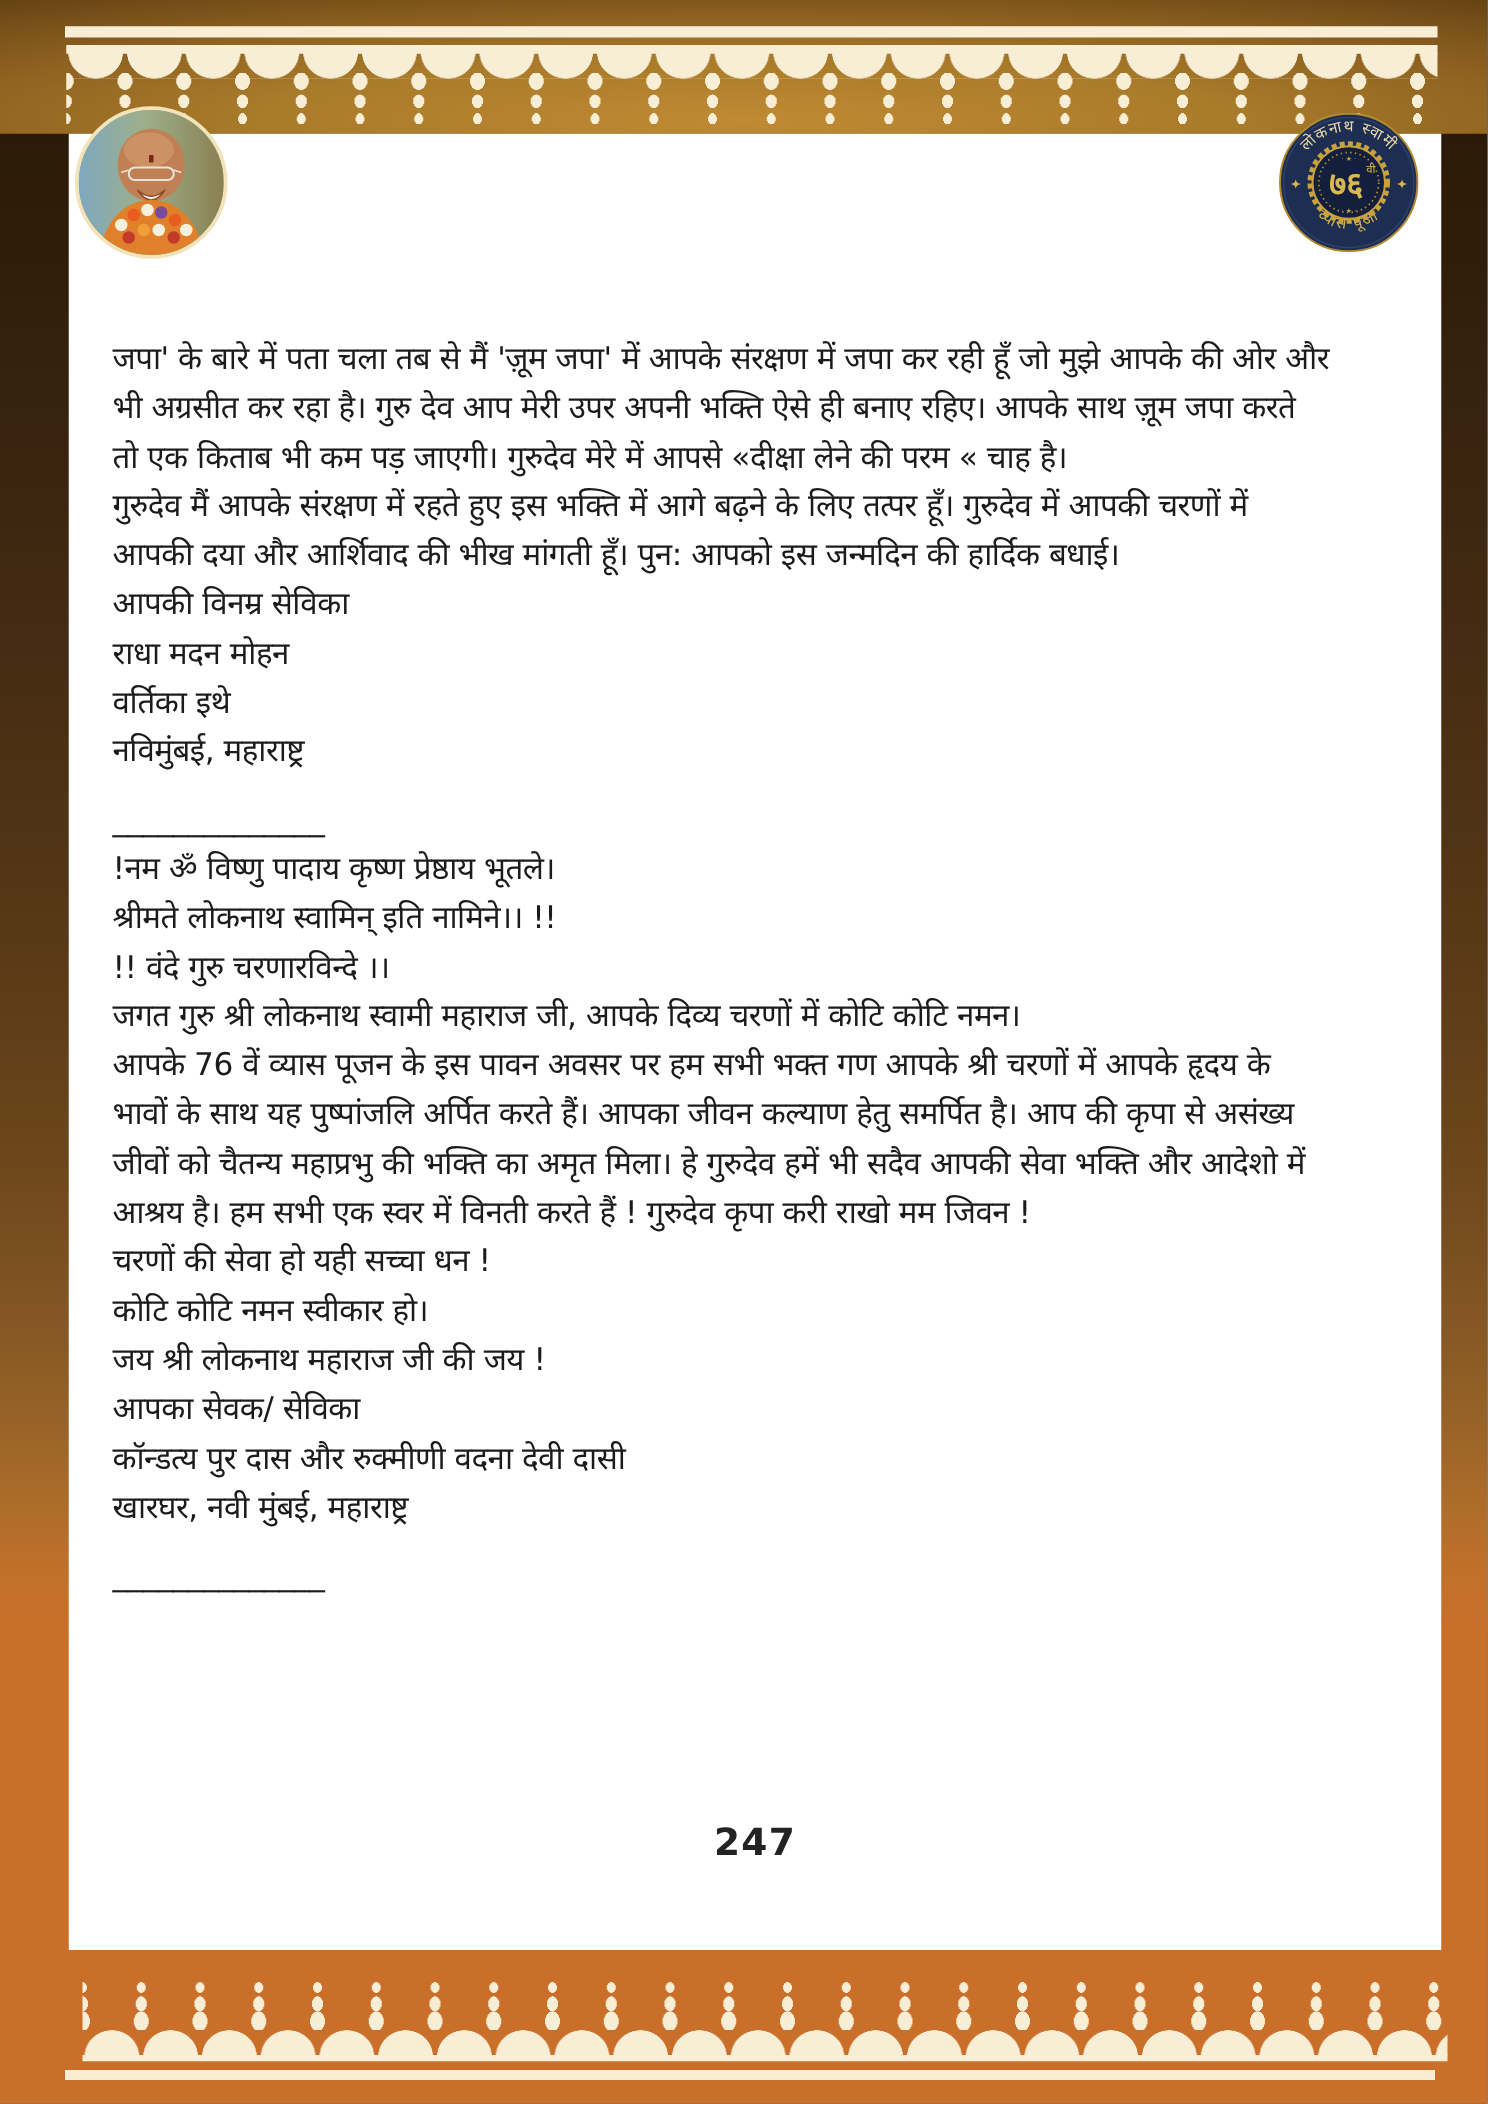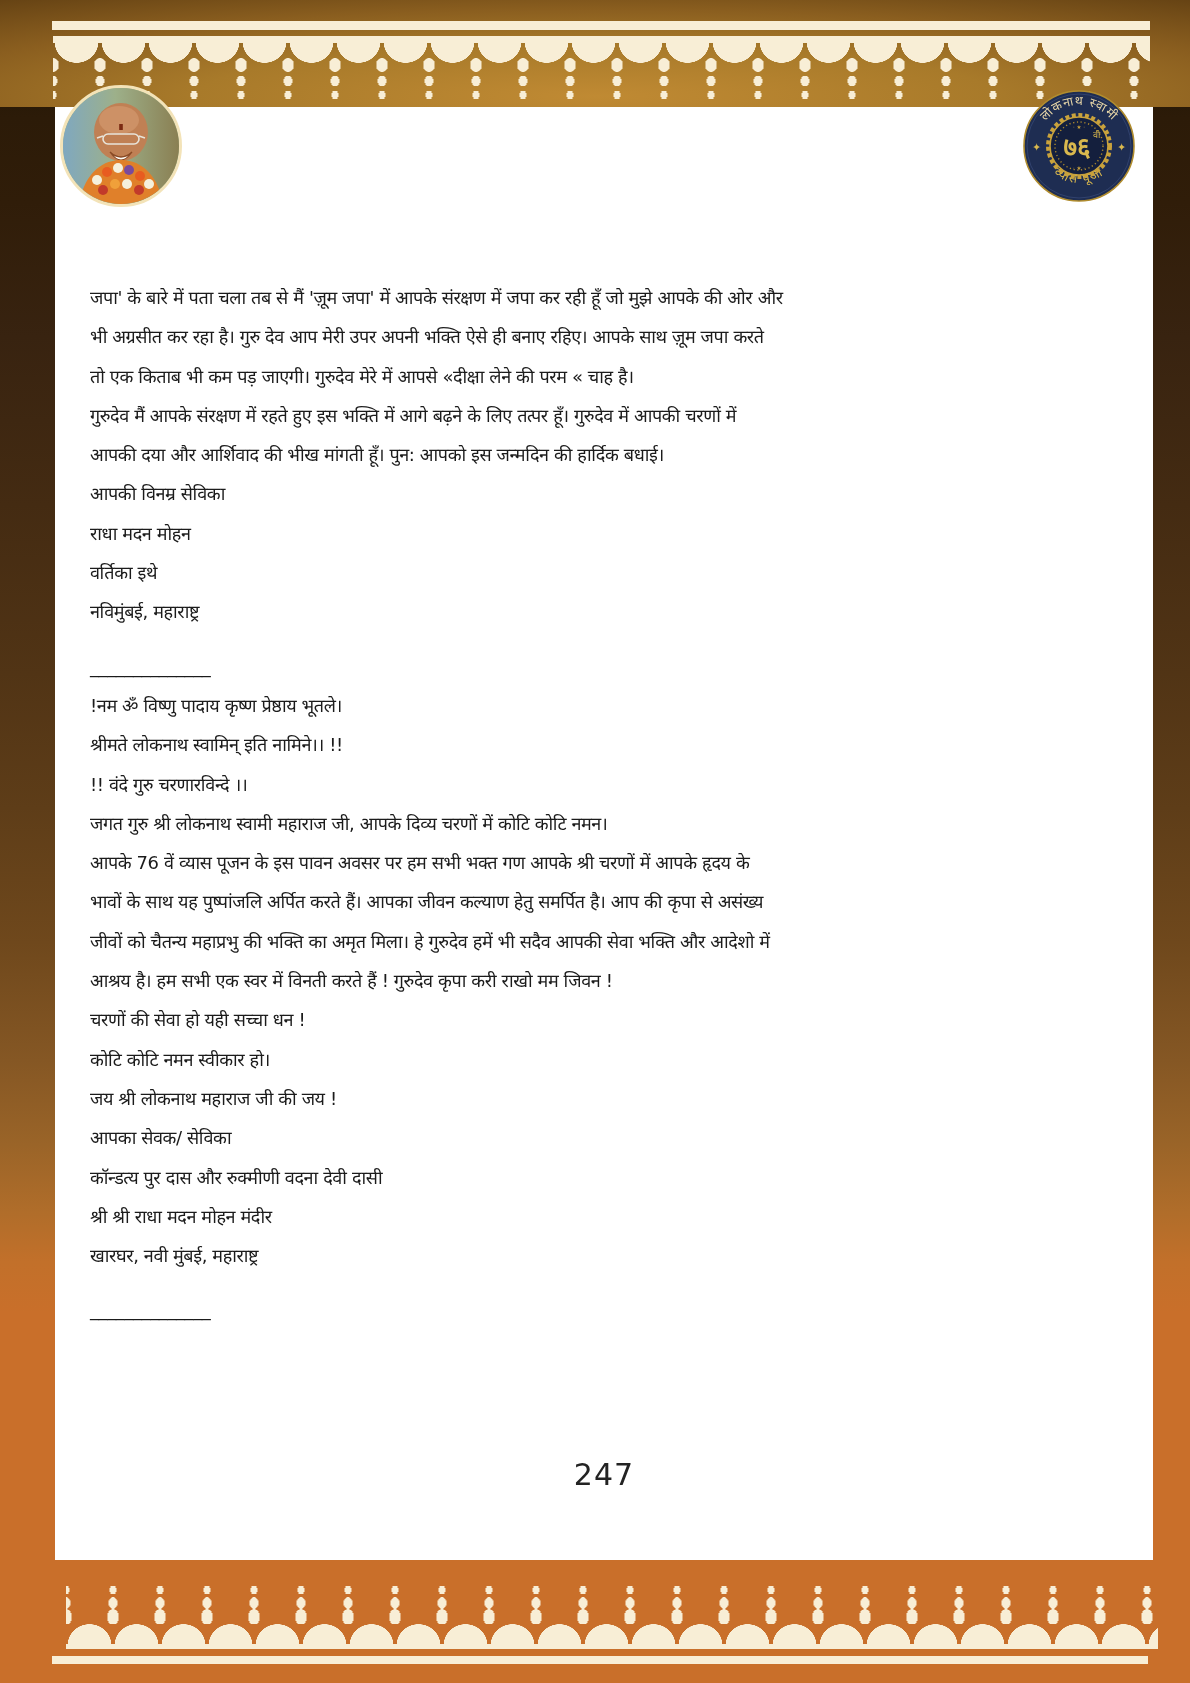--- a/index.html
+++ b/index.html
@@ -40,27 +40,27 @@
     position:absolute;left:60px;top:85px;width:122px;height:122px;border-radius:50%;
     border:3px solid #f3e3b8;box-sizing:border-box;overflow:hidden;z-index:6;background:#9db08a;
   }
   .photo svg{display:block;width:100%;height:100%;}
   
   .badge{position:absolute;left:1023px;top:90px;width:112px;height:112px;z-index:6;}
   .badge svg{display:block;width:100%;height:100%;}
   
   .body-text{
     position:absolute;left:90px;top:267px;width:1022px;
-    font-size:18px;line-height:39.3px;color:#1b1b1b;letter-spacing:-0.4px;margin-top:11px;
+    font-size:25px;line-height:39.3px;color:#1b1b1b;letter-spacing:-0.4px;
   }
   .line{height:39.3px;overflow:visible;white-space:nowrap;}
   .spacer{height:15px;}
   .page-num{
     position:absolute;top:1458px;left:55px;width:1098px;text-align:center;
-    font-size:30px;line-height:34px;font-weight:normal;color:#232323;letter-spacing:1px;
+    font-size:30px;line-height:34px;font-weight:bold;color:#232323;letter-spacing:1px;
   }
   
   .bottom-band{position:absolute;left:0;right:0;top:1560px;height:123px;background:#c96f2a;}
   .bottom-dots{
     position:absolute;top:24px;left:66px;width:1092px;height:40px;
     background-image:
       radial-gradient(ellipse 3.5px 4.5px at 23.5px 6px,  #f8eed6 97%, rgba(248,238,214,0) 100%),
       radial-gradient(ellipse 4.5px 6px   at 23.5px 19px, #f8eed6 97%, rgba(248,238,214,0) 100%),
       radial-gradient(ellipse 6px 8px     at 23.5px 33px, #f8eed6 97%, rgba(248,238,214,0) 100%);
     background-size:47px 40px;background-repeat:repeat-x;background-position:23.5px 0;
@@ -164,21 +164,20 @@
     <div class="line">जगत गुरु श्री लोकनाथ स्वामी महाराज जी, आपके दिव्य चरणों में कोटि  कोटि नमन।</div>
     <div class="line">आपके 76 वें व्यास पूजन के इस पावन अवसर पर हम सभी भक्त गण आपके श्री चरणों में आपके हृदय के</div>
     <div class="line">भावों के साथ यह पुष्पांजलि अर्पित करते हैं। आपका जीवन कल्याण हेतु समर्पित है। आप की कृपा से असंख्य</div>
     <div class="line">जीवों को चैतन्य महाप्रभु की भक्ति का अमृत मिला। हे गुरुदेव हमें भी सदैव आपकी सेवा भक्ति और आदेशो में</div>
     <div class="line">आश्रय है। हम सभी एक स्वर में विनती करते हैं ! गुरुदेव कृपा करी राखो मम जिवन !</div>
     <div class="line">चरणों की सेवा हो यही सच्चा धन !</div>
     <div class="line">कोटि कोटि नमन स्वीकार हो।</div>
     <div class="line">जय श्री लोकनाथ महाराज जी की जय !</div>
     <div class="line">आपका सेवक/ सेविका</div>
     <div class="line">कॉन्डत्य पुर दास और रुक्मीणी वदना देवी दासी</div>
-    <div class="line">श्री श्री राधा मदन मोहन मंदीर</div>
     <div class="line">खारघर, नवी मुंबई, महाराष्ट्र</div>
     <div class="line spacer"></div>
     <div class="line">______________</div>
   </div>
 
   <div class="page-num">247</div>
 
   <div class="bottom-band">
     <div class="bottom-dots"></div>
     <div class="bottom-bumps"></div>

